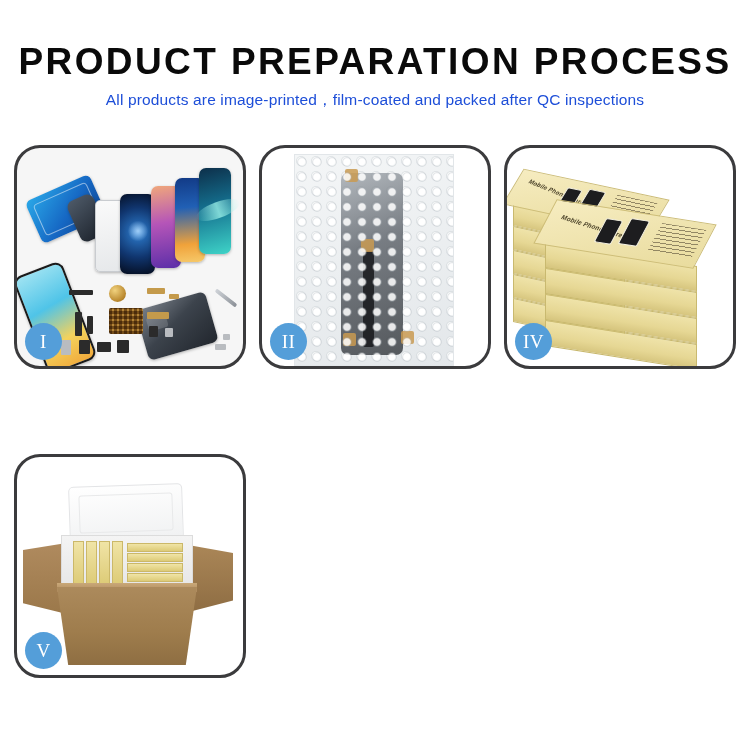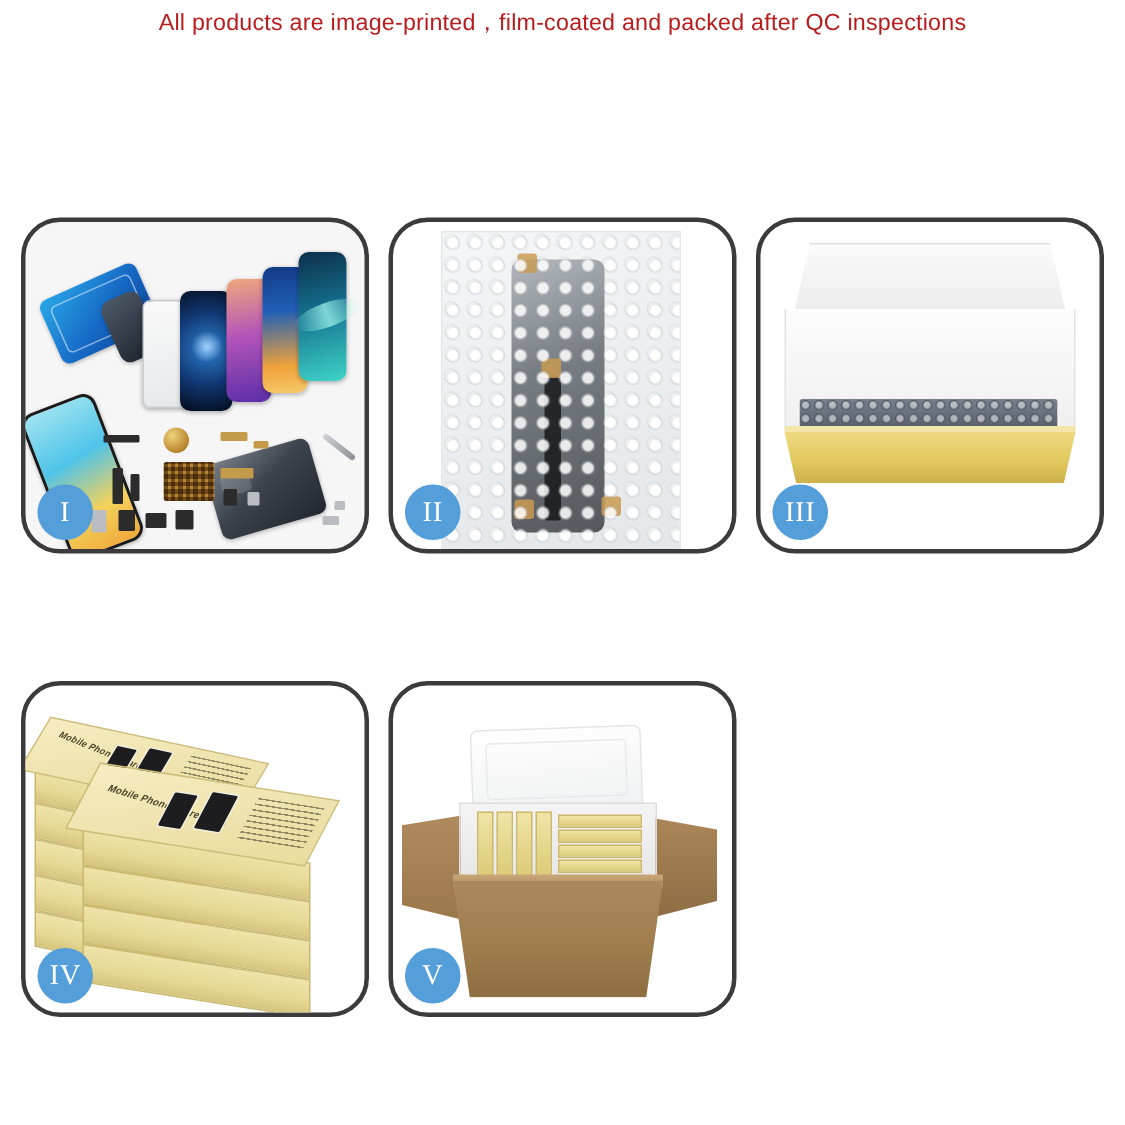--- a/index.html
+++ b/index.html
@@ -26,21 +26,21 @@
     color: #0a0a0a;
     line-height: 44px;
     white-space: nowrap;
   }
   .subtitle {
     margin-top: 6px;
     font-family: "Liberation Sans", sans-serif;
     font-weight: 400;
     font-size: 15.5px;
     letter-spacing: 0.15px;
-    color: #b91c1c;
+    color: #1d4ed8;
     line-height: 20px;
     white-space: nowrap;
   }
 
   
   .grid {
     position: absolute;
     left: 14px; top: 145px;
     width: 722px; height: 590px;
     display: grid;
@@ -336,20 +336,21 @@
     position: absolute; width: 15px; height: 21px;
     background: rgba(126,101,62,.7);
   }
 </style>
 </head>
 <body>
 
 <div id="page">
 
   <div class="header">
+    <div class="title">PRODUCT PREPARATION PROCESS</div>
     <div class="subtitle">All products are image-printed，film-coated and packed after QC inspections</div>
   </div>
 
   <div class="grid">
 
     <div class="cell c1">
       <div class="cell-stage">
         <div class="ph ph-a"></div>
         <div class="ph ph-b"></div>
         <div class="ph ph-glass"></div>
@@ -390,30 +391,20 @@
           <div class="bag-tape" style="left:50px;  top:14px;"></div>
           <div class="bag-tape" style="left:66px;  top:84px;"></div>
           <div class="bag-tape" style="left:48px;  top:178px;"></div>
           <div class="bag-tape" style="left:106px; top:176px;"></div>
           <div class="bag-overlay"></div>
         </div>
       </div>
       <div class="badge">II</div>
     </div>
 
-    <div class="cell c3">
-      <div class="cell-stage">
-        <div class="bx3-lid"></div>
-        <div class="bx3-inner"></div>
-        <div class="bx3-wrap"></div>
-        <div class="bx3-edge"></div>
-        <div class="bx3-front"></div>
-      </div>
-      <div class="badge">III</div>
-    </div>
 
     <div class="cell c4">
       <div class="cell-stage">
         <div class="stack">
 
           <div class="kb" style="left:2px;  top:56px;  width:112px; height:24px; transform:skewY(12deg);"></div>
           <div class="kb" style="left:2px;  top:80px;  width:112px; height:24px; transform:skewY(12deg);"></div>
           <div class="kb" style="left:2px;  top:104px; width:112px; height:24px; transform:skewY(12deg);"></div>
           <div class="kb" style="left:2px;  top:128px; width:112px; height:24px; transform:skewY(12deg);"></div>
           <div class="kb" style="left:2px;  top:152px; width:112px; height:24px; transform:skewY(12deg);"></div>

